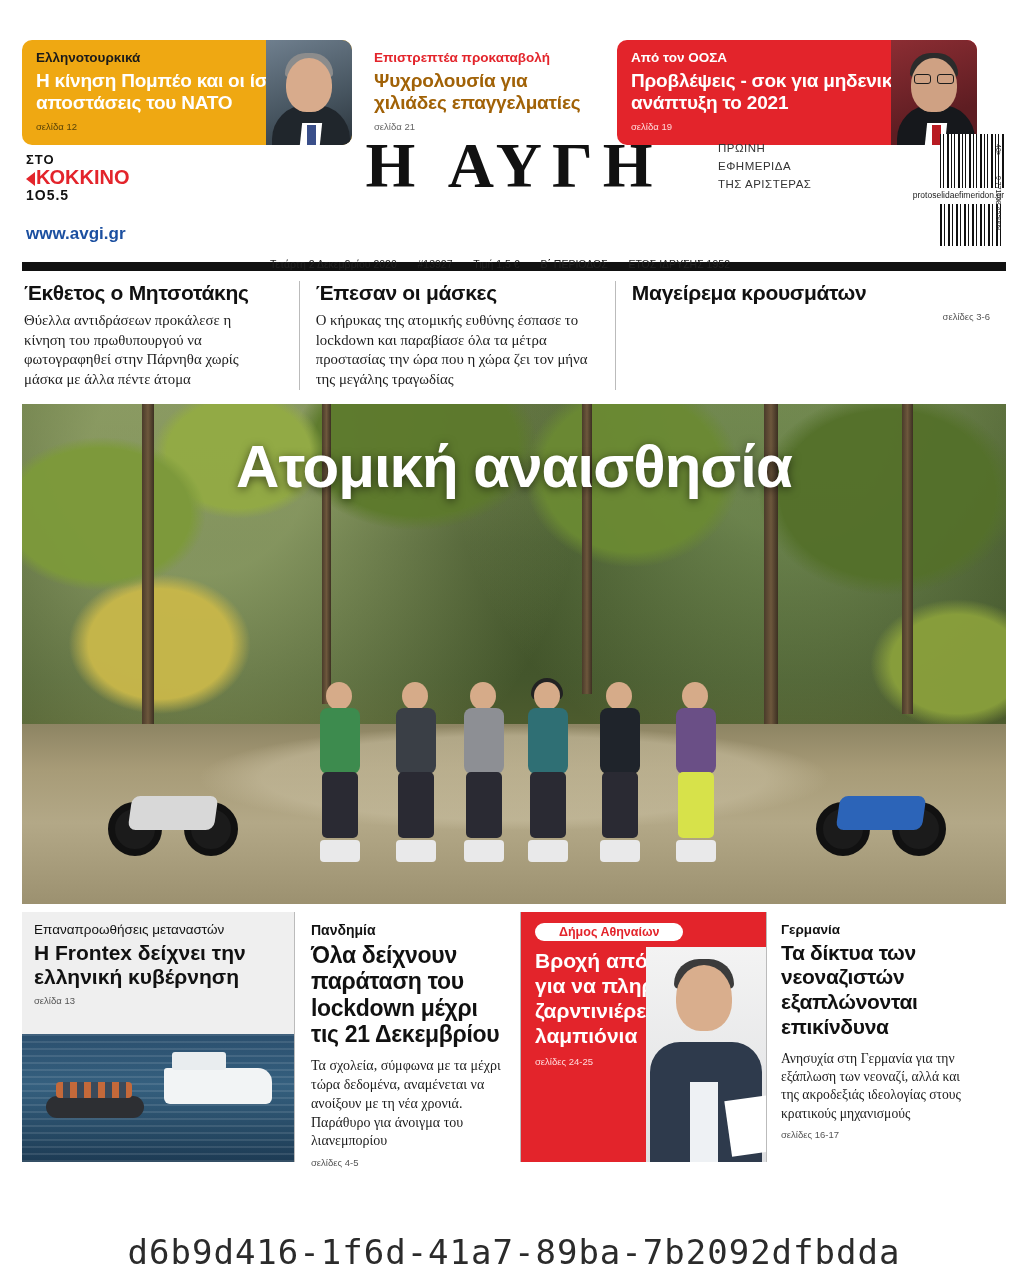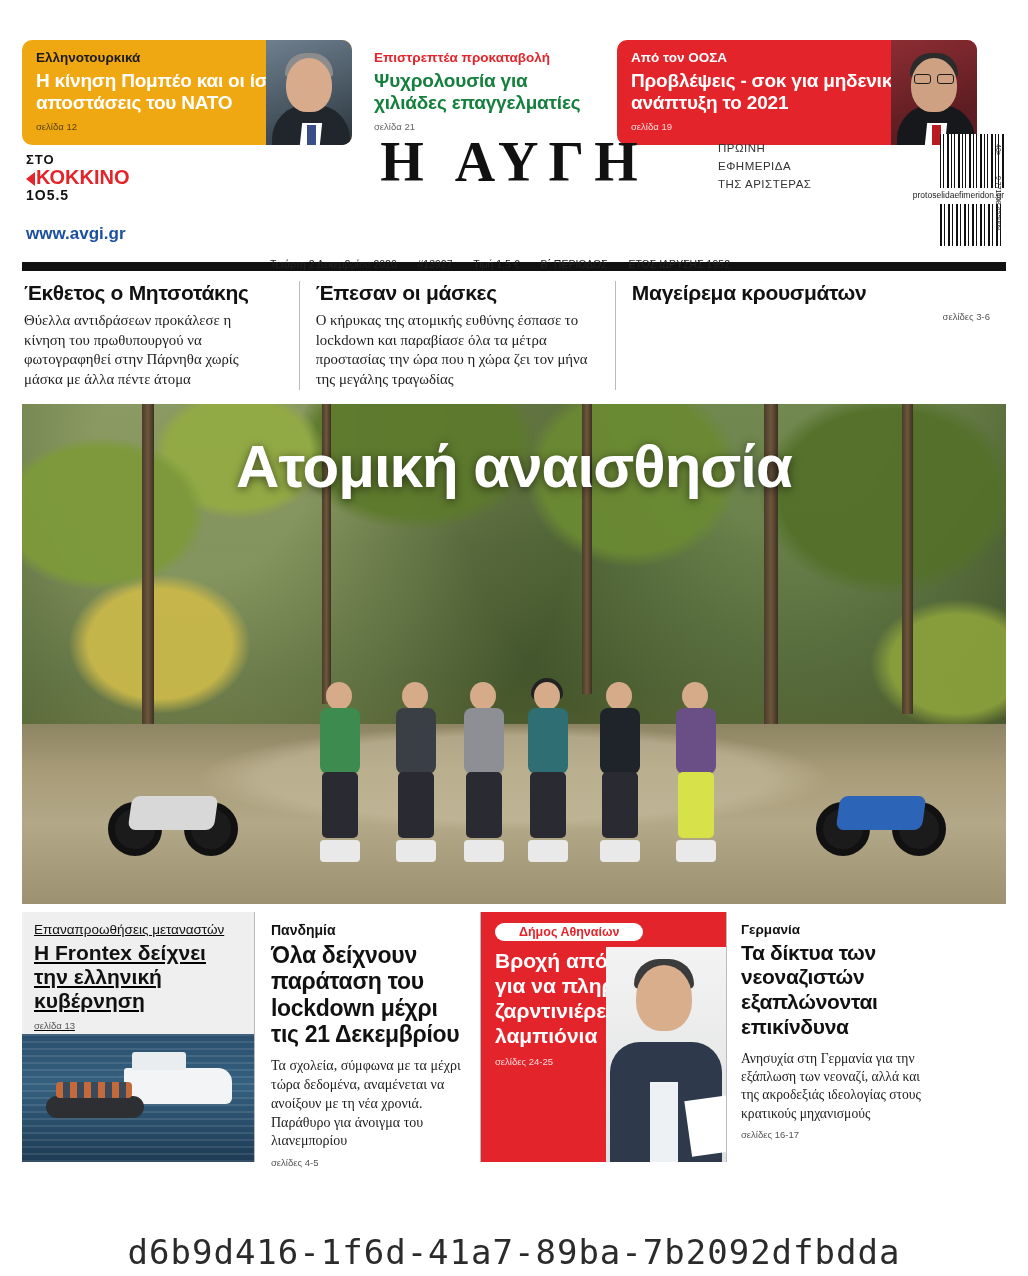--- a/index.html
+++ b/index.html
@@ -19,21 +19,21 @@
   .ts2 { width: 245px; background: #ffffff; padding: 10px 10px 0 12px; border-left:0; }
   .ts3 { width: 360px; background: #e3242b; padding: 10px 12px 0 14px; }
 
   .ts-kicker { font-size: 13.5px; font-weight: bold; margin-bottom: 5px; }
   .ts1 .ts-kicker { color: #1a1a1a; }
   .ts2 .ts-kicker { color: #e3242b; }
   .ts3 .ts-kicker { color: #ffffff; }
 
   .ts-head { font-size: 19px; font-weight: bold; line-height: 1.17; letter-spacing: -0.2px; }
   .ts1 .ts-head { color: #ffffff; }
-  .ts2 .ts-head { color: #15803d; }
+  .ts2 .ts-head { color: #a16207; }
   .ts3 .ts-head { color: #ffffff; }
 
   .ts-page { font-size: 9.5px; margin-top: 7px; }
   .ts1 .ts-page { color: #5a4408; }
   .ts2 .ts-page { color: #666; }
   .ts3 .ts-page { color: #ffd9da; }
 
   .ts-photo { position: absolute; right: 0; top: 0; width: 86px; height: 105px; overflow:hidden; }
 
   
@@ -58,21 +58,21 @@
   .logo-radio { position: absolute; left: 26px; top: 32px; width: 110px; }
   .lr-line1 { font-size: 13px; font-weight: bold; color: #111; letter-spacing: 1px; }
   .lr-line2 { font-size: 20px; font-weight: bold; color: #e3242b; letter-spacing: 0px; line-height: 1; }
   .lr-line2 .tri { display:inline-block; width:0; height:0; border-top:7px solid transparent; border-bottom:7px solid transparent; border-right:9px solid #e3242b; vertical-align: -2px; margin-right:1px;}
   .lr-line3 { font-size: 14px; font-weight: bold; color: #111; letter-spacing: 1px; }
   .lr-url { position:absolute; left: 26px; top: 104px; font-size: 17px; font-weight: bold; color: #1b4fa0; }
 
   .title-wrap { position:absolute; left: 0; right: 0; top: 14px; text-align: center; }
   .paper-title {
     font-family: "Liberation Serif", serif;
-    font-size: 56px; font-weight: bold; color: #111;
+    font-size: 64px; font-weight: bold; color: #111;
     letter-spacing: 10px; line-height: 1;
     display: inline-block;
   }
   .tagline { position:absolute; left: 718px; top: 20px; font-size: 11.5px; line-height: 1.55; color: #333; letter-spacing:0.5px; }
 
   .issue-line { position:absolute; left: 270px; top: 110px; width: 460px; display:flex; justify-content: space-between; font-size: 10.5px; color:#222;margin-top:28px; }
   .issue-line span { white-space: nowrap; }
 
   .barcode-wrap { position:absolute; right: 24px; top: 14px; width: 100px; text-align:right; }
   .barcode { height: 54px; width: 64px; margin-left: auto;
@@ -135,21 +135,21 @@
   .r-boots { position:absolute; bottom:0; left:6px; width:40px; height:22px; background:#e9e9ea; border-radius:4px; }
   .moto { position:absolute; bottom: 48px; width: 130px; height: 92px; }
   .m-wheel { position:absolute; bottom:0; width:54px; height:54px; border-radius:50%; background:#1b1b1b; border:7px solid #111; }
   .m-body { position:absolute; bottom:26px; left:22px; width:86px; height:34px; border-radius:8px; background:#2c64b8; transform: skewX(-8deg); }
 
   
   .bottom { display:flex; margin: 8px 22px 0 22px; height: 250px; }
   .bcol { position:relative; }
   .bcol + .bcol { border-left: 1px solid #bbb; }
 
-  .b1 { width: 232px; background:#efefef; padding: 10px 12px 0 12px; text-decoration: underline; }
+  .b1 { width: 272px; background:#efefef; padding: 10px 12px 0 12px; }
   .b1-kicker { font-size: 13.5px; color:#111; margin-bottom: 4px; }
   .b1-head { font-size: 21px; font-weight:bold; line-height:1.16; color:#111; }
   .b1-page { font-size: 9.5px; color:#555; margin-top: 6px; }
   .b1-photo { position:absolute; left:0; right:0; bottom:0; height: 128px; overflow:hidden;
     background: linear-gradient(180deg,#2b4f6e 0%, #35607f 40%, #1d3b54 100%); }
   .sea { position:absolute; inset:0; background:
       repeating-linear-gradient(180deg, rgba(255,255,255,.10) 0 2px, rgba(0,0,0,0) 2px 7px); }
   .boat { position:absolute; right: 22px; top: 34px; width: 108px; height: 36px; background:#f2f4f5; border-radius: 3px 14px 6px 6px; }
   .boat:after { content:""; position:absolute; left:8px; top:-16px; width:54px; height:18px; background:#e9edef; border-radius:3px; }
   .dinghy { position:absolute; left: 24px; top: 62px; width: 98px; height: 22px; background:#2d2f33; border-radius: 12px; }

